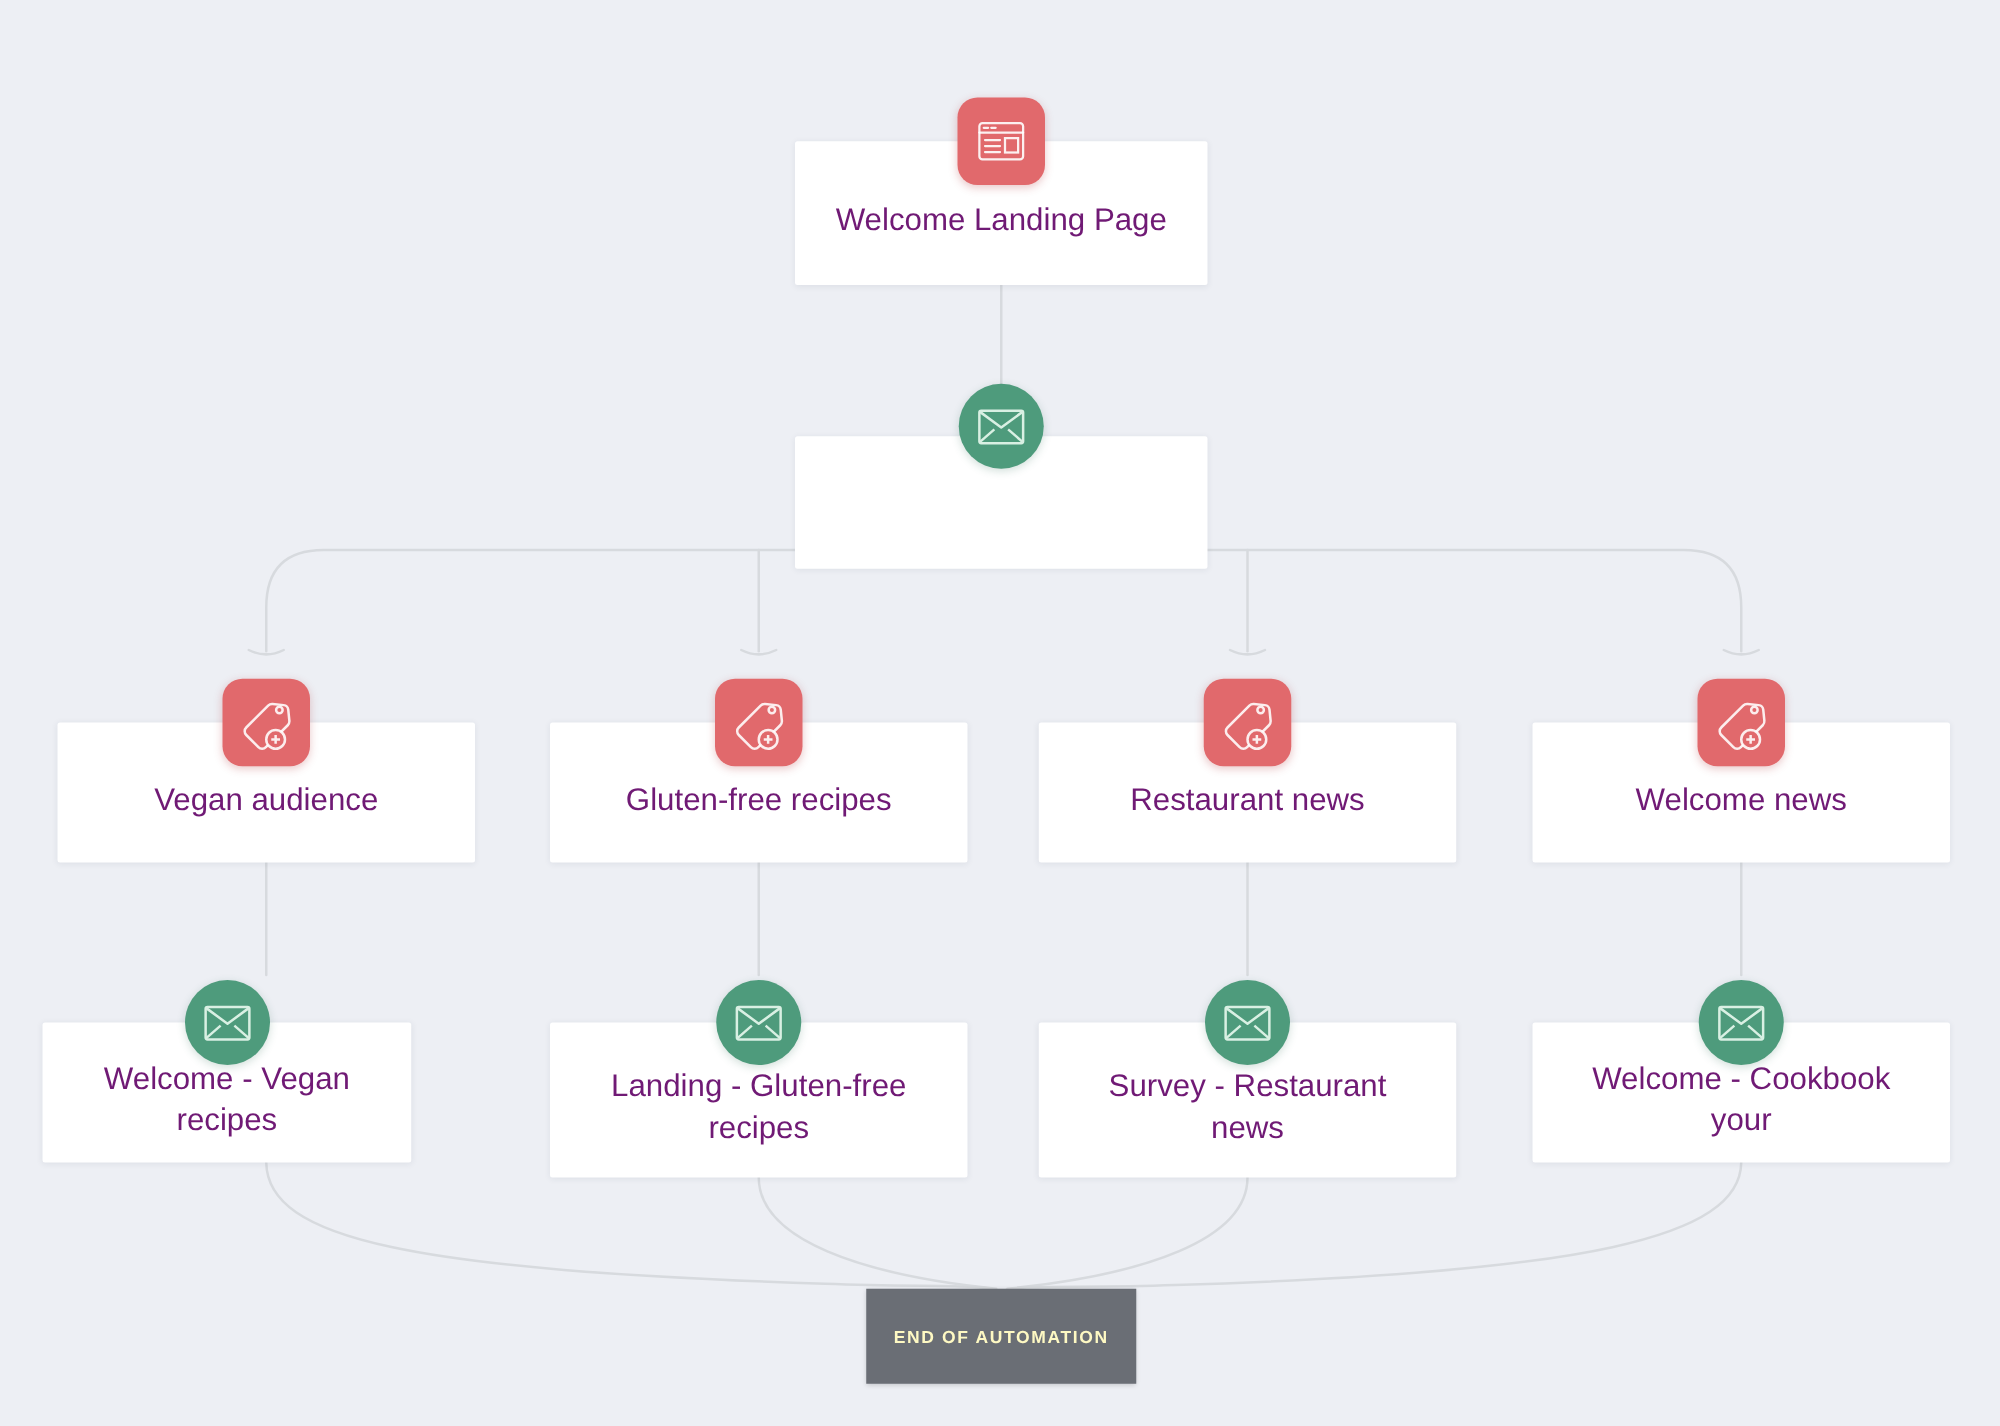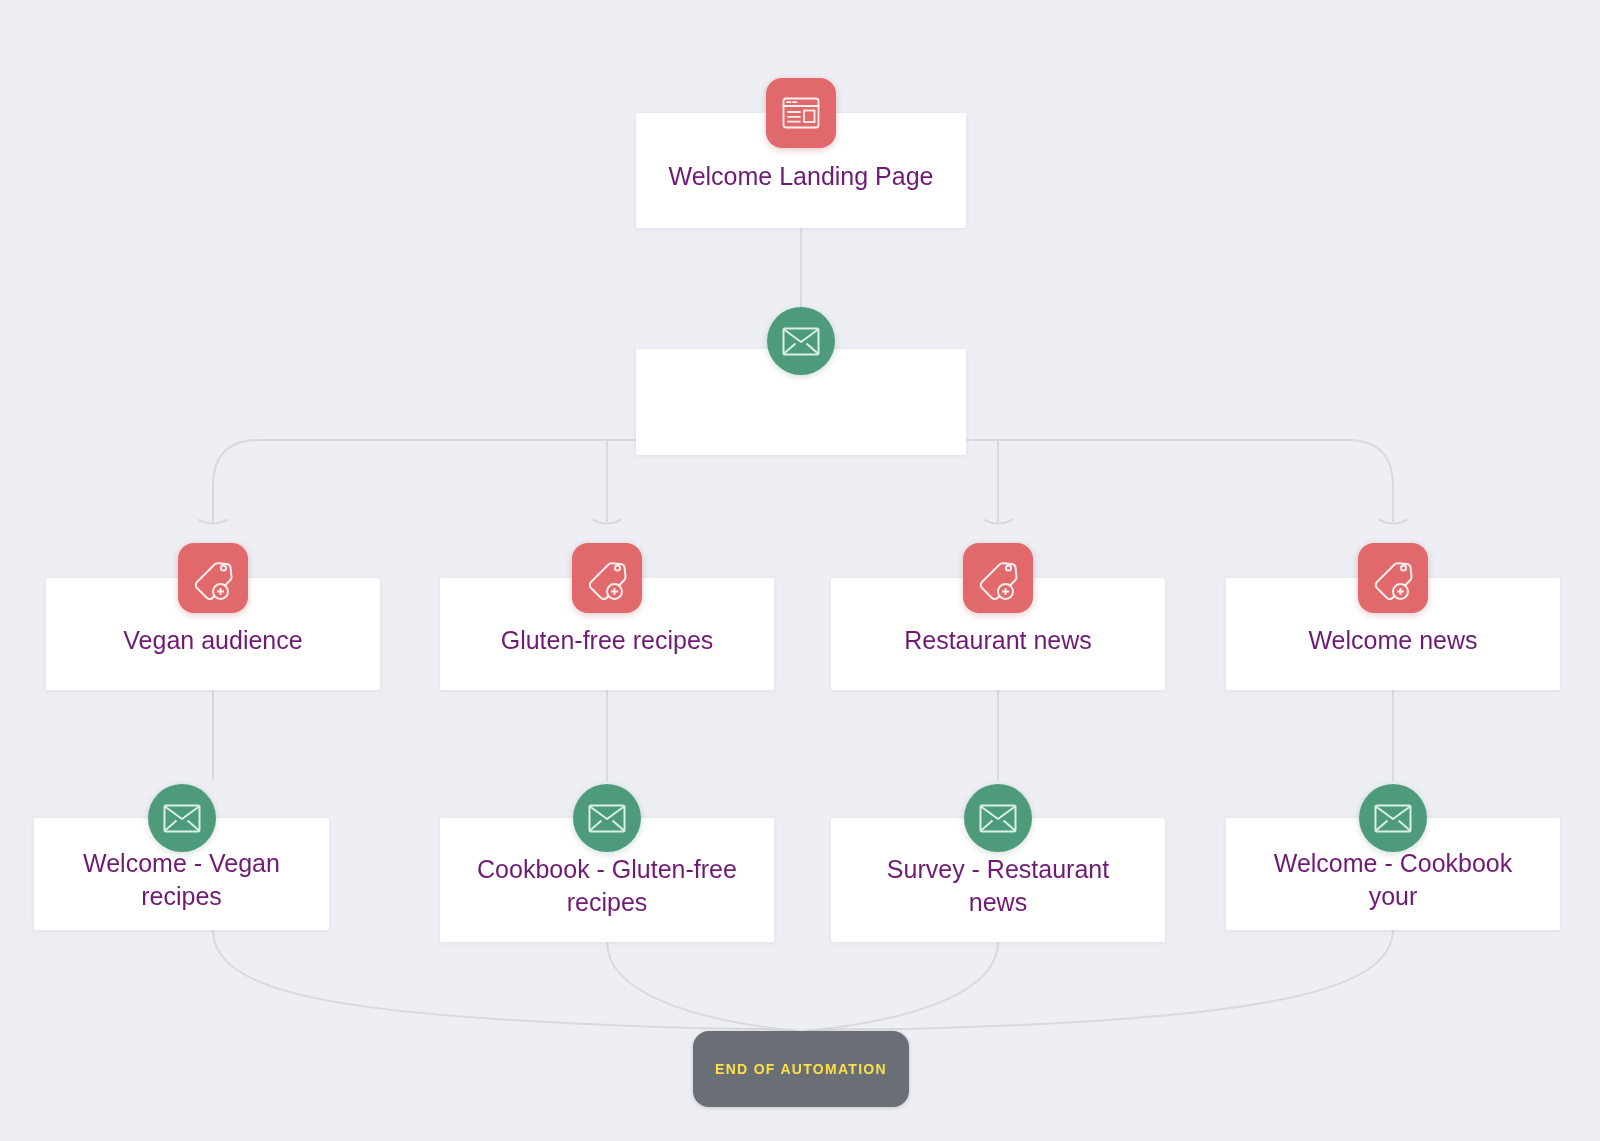--- a/index.html
+++ b/index.html
@@ -31,22 +31,22 @@
   }
   .icon.round{
     width:68px;height:68px;border-radius:50%;background:#4e9b7c;
     box-shadow:0 2px 7px rgba(50,110,88,.22);
   }
   .icon.offset-up{top:-8px;}
   .icon svg{display:block;}
 
   .end-btn{
     position:absolute;left:693px;top:1031px;width:216px;height:76px;z-index:1;
-    background:#6a6e75;border-radius:16px;cursor:pointer;
-    color:#fde047;font-size:14px;font-weight:bold;letter-spacing:1.3px;
+    background:#6a6e75;border-radius:0;cursor:pointer;
+    color:#fef9c3;font-size:14px;font-weight:bold;letter-spacing:1.3px;
     display:flex;align-items:center;justify-content:center;
     box-shadow:0 1px 4px rgba(0,0,0,.18);
   }
 </style>
 </head>
 <body>
 
 <div class="stage">
 
   <svg class="wires" width="1600" height="1141" viewBox="0 0 1600 1141">
@@ -162,21 +162,21 @@
 
   <div class="node" style="left:440px;top:818px;width:334px;height:124px">
     <span class="icon round">
       <svg width="38" height="29" viewBox="0 0 38 29" stroke="#d9f0e3" stroke-width="2" fill="none" stroke-linejoin="round">
         <rect x="1.5" y="1.5" width="35" height="26" rx="1.5"></rect>
         <path d="M2 2.5 L19 15 L36 2.5"></path>
         <path d="M2 26.5 L13.5 16.5"></path>
         <path d="M24.5 16.5 L36 26.5"></path>
       </svg>
     </span>
-    <span class="label wrap">Cookbook - Gluten-free recipes</span>
+    <span class="label wrap">Landing - Gluten-free recipes</span>
   </div>
 
   <div class="node" style="left:831px;top:818px;width:334px;height:124px">
     <span class="icon round">
       <svg width="38" height="29" viewBox="0 0 38 29" stroke="#d9f0e3" stroke-width="2" fill="none" stroke-linejoin="round">
         <rect x="1.5" y="1.5" width="35" height="26" rx="1.5"></rect>
         <path d="M2 2.5 L19 15 L36 2.5"></path>
         <path d="M2 26.5 L13.5 16.5"></path>
         <path d="M24.5 16.5 L36 26.5"></path>
       </svg>

